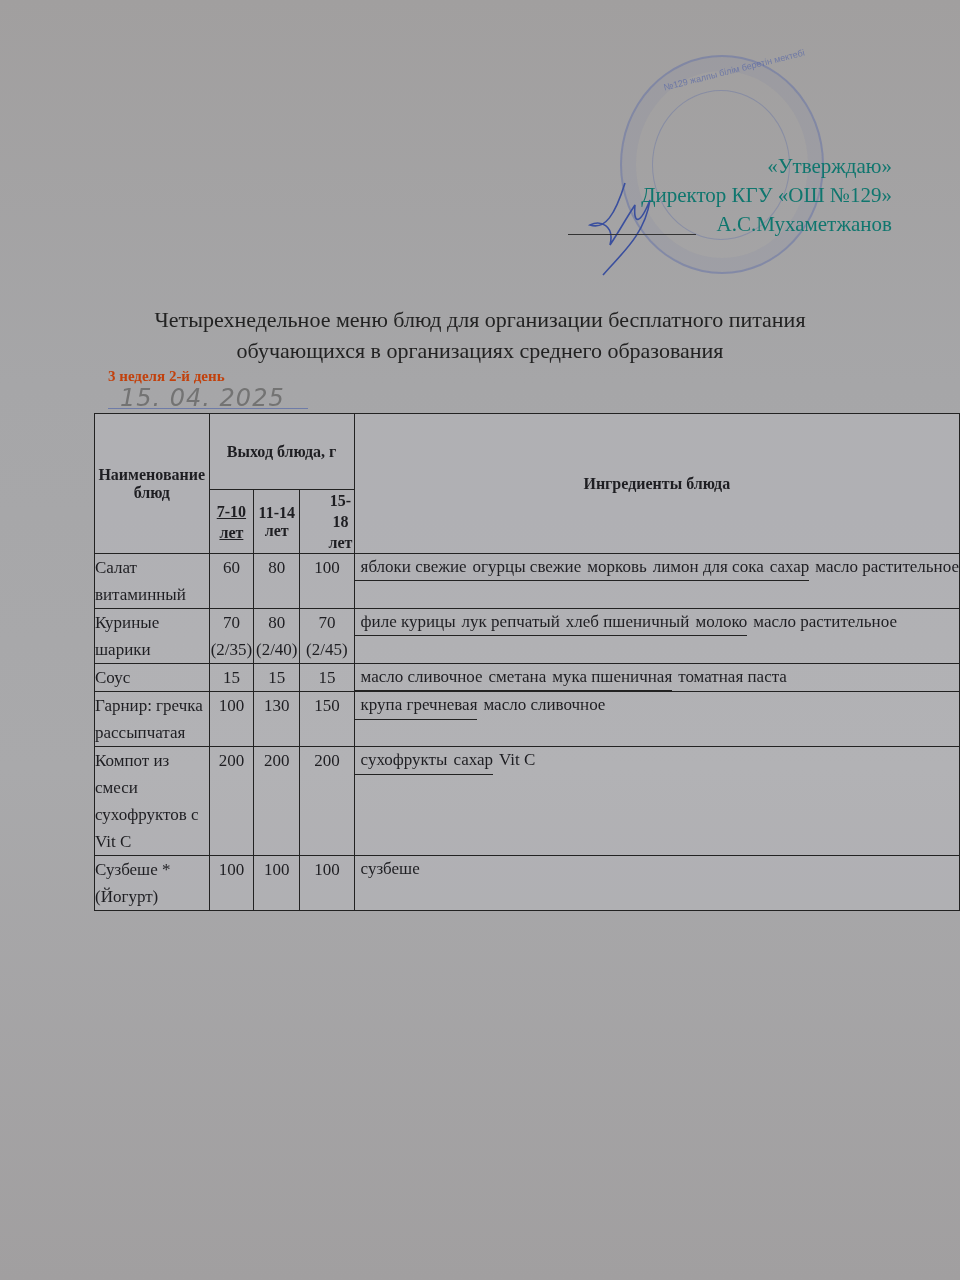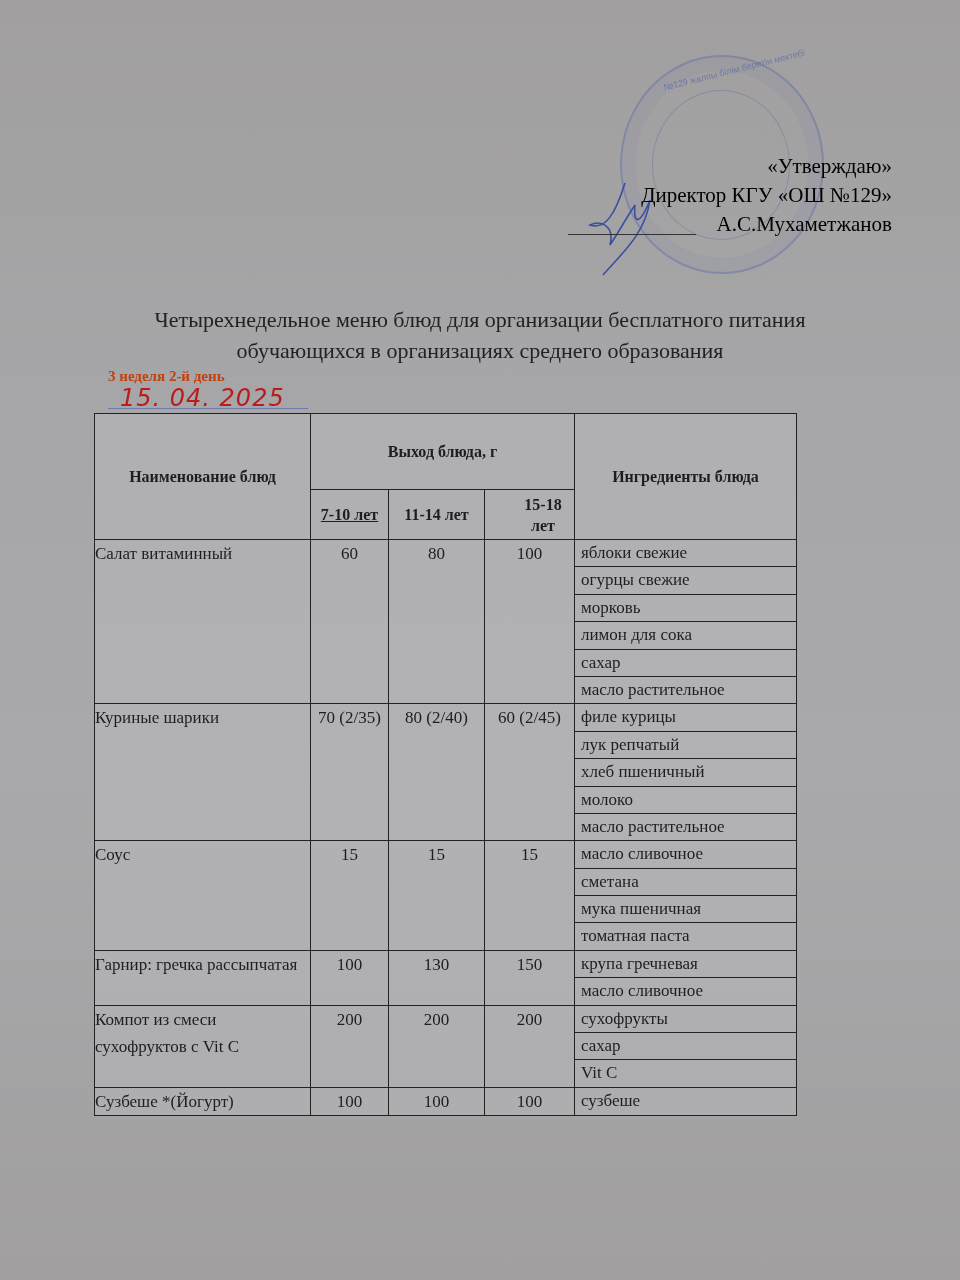--- a/index.html
+++ b/index.html
@@ -17,53 +17,53 @@
       position: absolute; left: 652px; top: 90px; width: 136px; height: 148px;
       border-radius: 50%; border: 1.5px solid rgba(70,90,170,0.28);
     }
     .stamp-text {
       position: absolute; left: 662px; top: 68px; width: 120px;
       font-family: "Liberation Sans", sans-serif; font-size: 9px; color: rgba(70,90,170,0.55);
       transform: rotate(-14deg); white-space: nowrap;
     }
     .approve {
       position: absolute; right: 68px; top: 152px; text-align: right;
-      font-size: 21px; line-height: 29px; color: #000000;
+      font-size: 21px; line-height: 29px; color: #0f766e;
     }
     .sign-line {
       position: absolute; left: 568px; top: 234px; width: 128px; height: 1px; background: #333;
     }
     .signature { position: absolute; left: 585px; top: 175px; }
     .title {
       position: absolute; left: 0; top: 304px; width: 1000px; text-align: center;
       font-size: 22px; line-height: 31px; color: #222;
     }
     .week {
       position: absolute; left: 108px; top: 368px; font-weight: bold; font-size: 15px; color: #c2410c;
     }
     .handdate {
       position: absolute; left: 120px; top: 384px; font-family: "DejaVu Sans", sans-serif;
-      font-style: italic; font-size: 24px; color: #b91c1c; letter-spacing: 1px;
+      font-style: italic; font-size: 24px; color: #737373; letter-spacing: 1px;
     }
     .hand-underline { position: absolute; left: 108px; top: 408px; width: 200px; height: 1px; background: #4a5fa8; opacity: .6; }
     table.menu {
       position: absolute; left: 94px; top: 413px; border-collapse: collapse;
       font-size: 17px; color: #1e1e22; background: rgba(195,196,200,0.35);
     }
     table.menu td, table.menu th { border: 1.3px solid #222; padding: 0; vertical-align: top; }
     table.menu th { font-weight: bold; vertical-align: middle; text-align: center; font-size: 16px; }
     .c-name { width: 216px; }
     .c-v1 { width: 78px; }
     .c-v2 { width: 96px; }
     .c-v3 { width: 90px; }
     .c-ing { width: 222px; }
     td.name { padding: 2px 6px 0 12px; line-height: 27px; }
     td.val { text-align: center; padding-top: 2px; line-height: 27px; margin-top: 48px; }
     td.ing { padding: 0; }
-    .ing-list { display: flex; flex-direction: column; }
+    .ing-list { display: flex; }
     .ing-item { height: 26.4px; line-height: 26.4px; padding-left: 6px; border-bottom: 1.3px solid #222; white-space: nowrap; }
     .ing-item:last-child { border-bottom: none; }
   </style>
 </head>
 <body>
 
 <div class="stamp"></div>
 <div class="stamp-inner"></div>
 <div class="stamp-text">№129 жалпы білім беретін мектебі</div>
 
@@ -121,21 +121,21 @@
             <div class="ing-item">лимон для сока</div>
             <div class="ing-item">сахар</div>
             <div class="ing-item">масло растительное</div>
           </div>
         </td>
       </tr>
       <tr>
         <td class="name">Куриные шарики</td>
         <td class="val">70 (2/35)</td>
         <td class="val">80 (2/40)</td>
-        <td class="val">60 (2/45)</td>
+        <td class="val">70 (2/45)</td>
         <td class="ing">
           <div class="ing-list">
             <div class="ing-item">филе курицы</div>
             <div class="ing-item">лук репчатый</div>
             <div class="ing-item">хлеб пшеничный</div>
             <div class="ing-item">молоко</div>
             <div class="ing-item">масло растительное</div>
           </div>
         </td>
       </tr>

